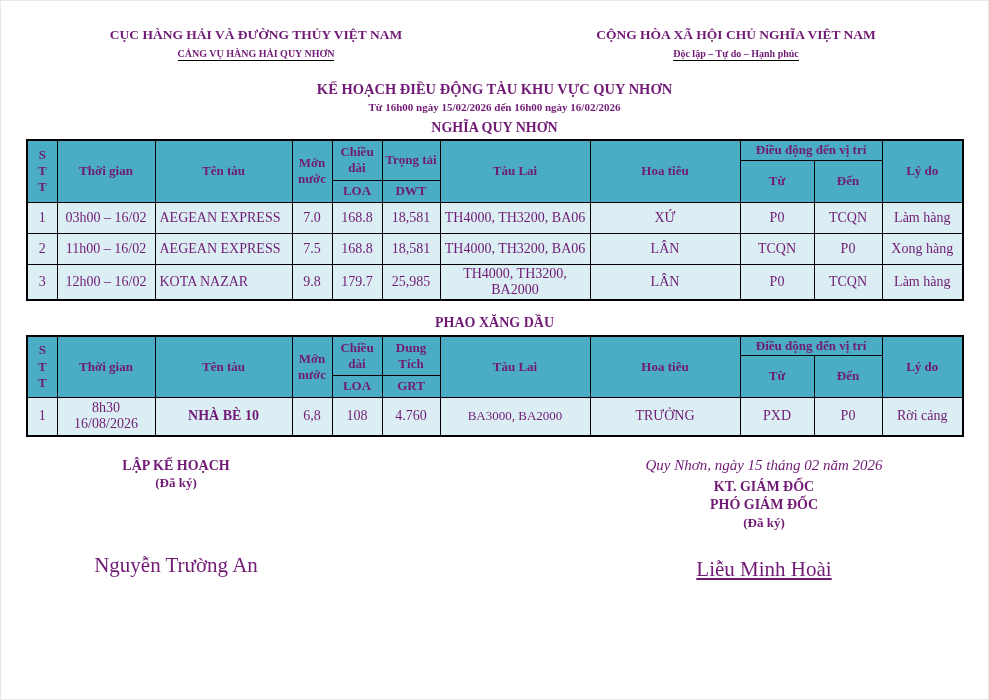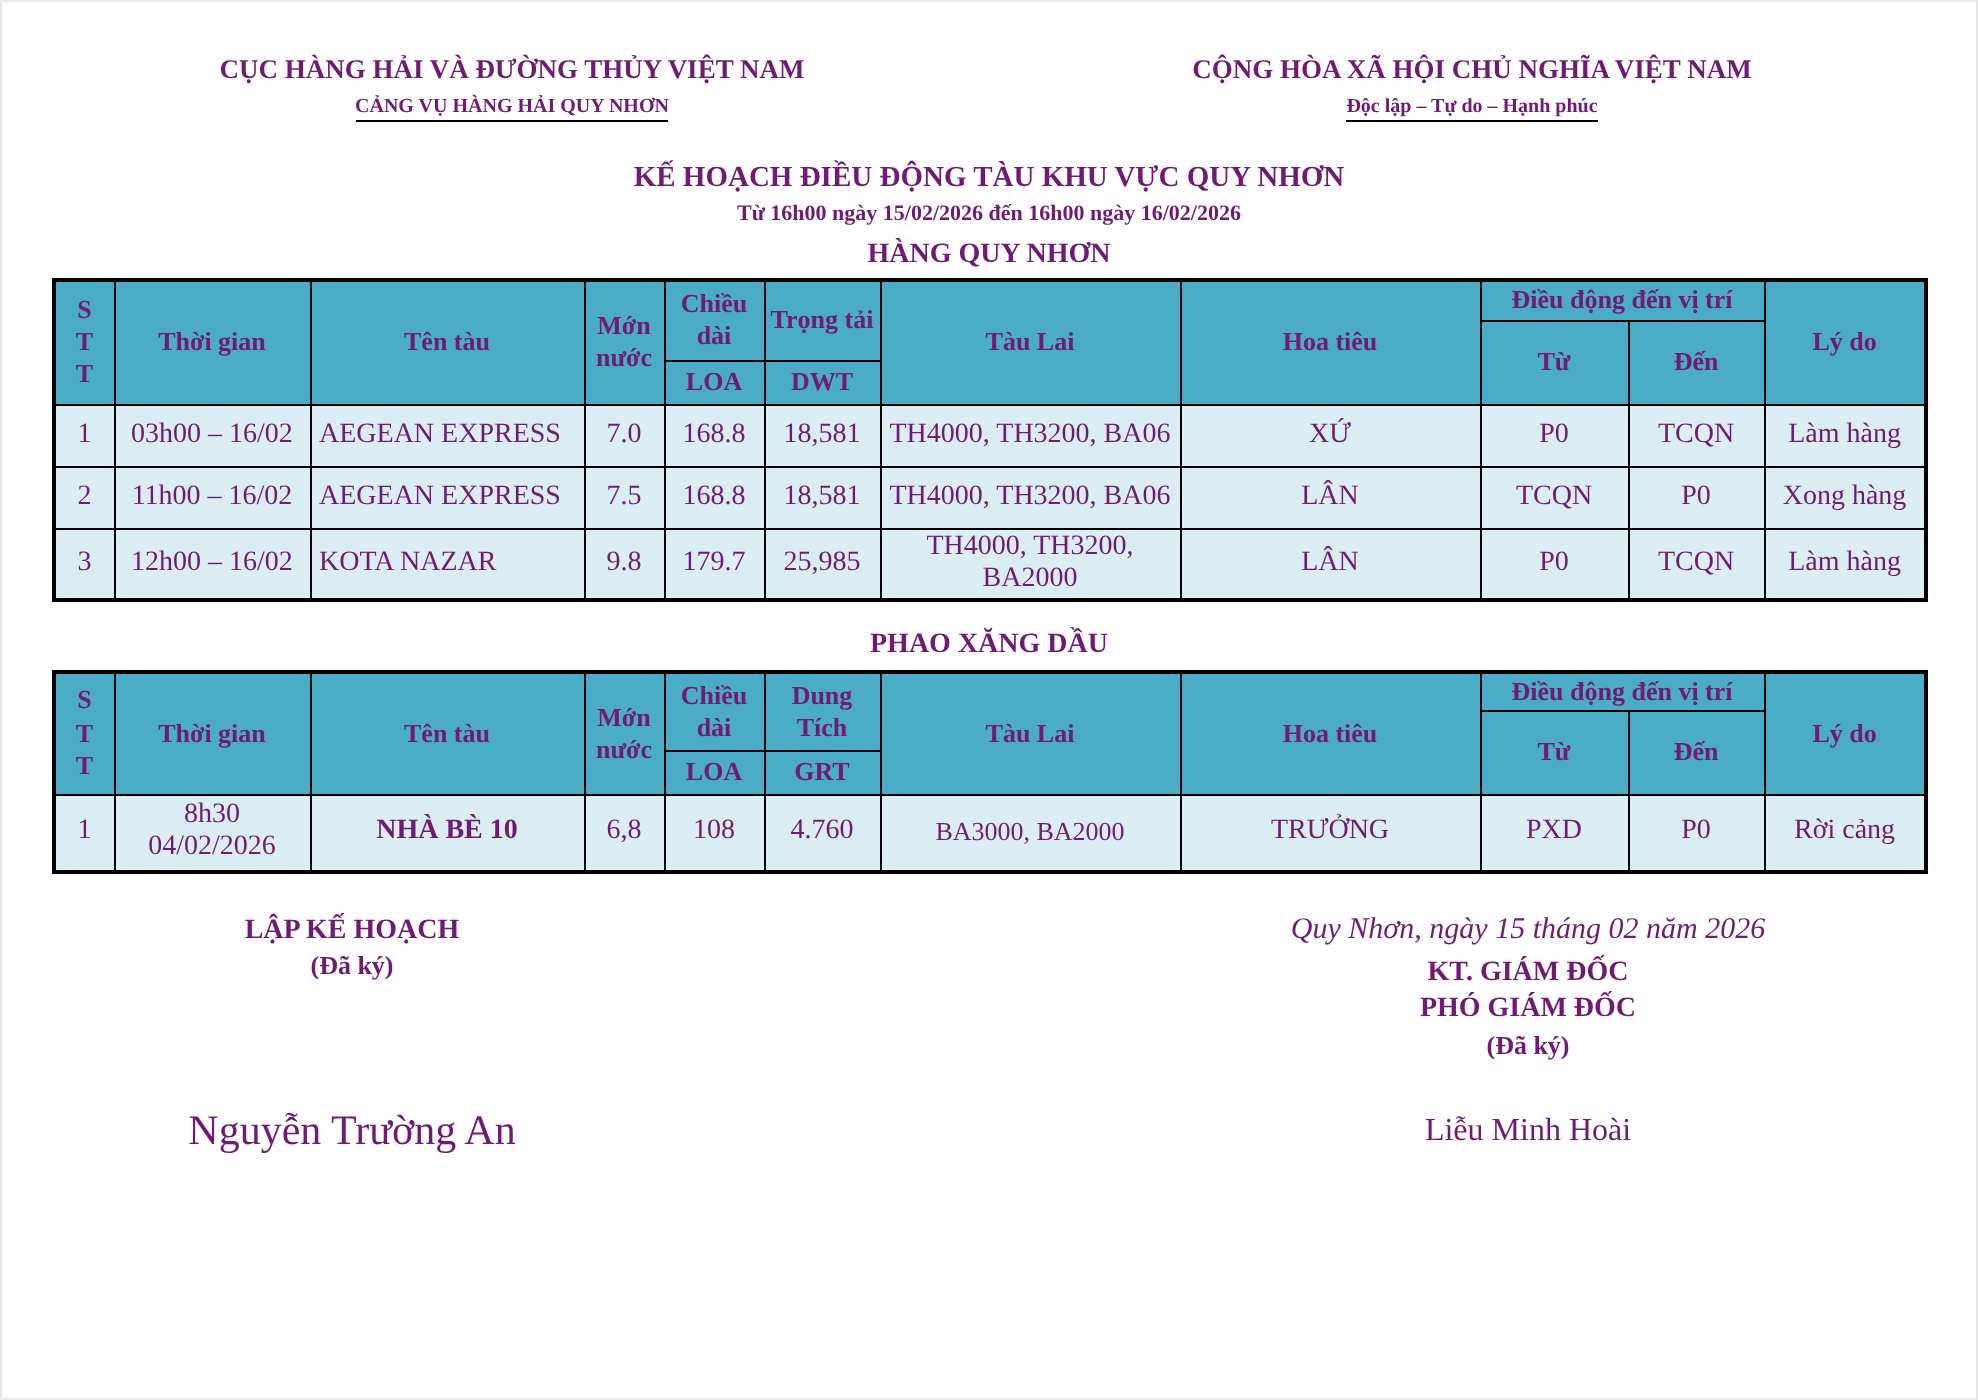--- a/index.html
+++ b/index.html
@@ -44,42 +44,42 @@
   td.tug{font-size:11.5px;}
   td.reason{font-size:12.5px;}
   
   .sig-row{display:flex;justify-content:space-between;margin-top:20px;}
   .sig-left{width:290px;margin-left:30px;text-align:center;}
   .sig-right{width:400px;margin-right:24px;text-align:center;}
   .sig-title{font-weight:bold;font-size:14px;line-height:1.35;}
   .sig-signed{font-weight:bold;font-size:13px;}
   .sig-date{font-style:italic;font-size:15px;margin-bottom:4px;}
   .sig-name-left{font-size:21px;margin-top:62px;}
-  .sig-name-right{font-size:16px;margin-top:26px;}
+  .sig-name-right{font-size:21px;margin-top:26px;text-decoration:underline;}
 </style>
 </head>
 <body>
 
 <div class="page">
 
   <div class="nat-header">
     <div class="nat-col left">
       <div class="nat-line1">CỤC HÀNG HẢI VÀ ĐƯỜNG THỦY VIỆT NAM</div>
       <div class="nat-line2"><span>CẢNG VỤ HÀNG HẢI QUY NHƠN</span></div>
     </div>
     <div class="nat-col right">
       <div class="nat-line1">CỘNG HÒA XÃ HỘI CHỦ NGHĨA VIỆT NAM</div>
       <div class="nat-line2"><span>Độc lập – Tự do – Hạnh phúc</span></div>
     </div>
   </div>
 
   <div class="doc-title">KẾ HOẠCH ĐIỀU ĐỘNG TÀU KHU VỰC QUY NHƠN</div>
   <div class="doc-period">Từ 16h00 ngày 15/02/2026 đến 16h00 ngày 16/02/2026</div>
 
-  <div class="section-title">HÀNG QUY NHƠN</div>
+  <div class="section-title">NGHĨA QUY NHƠN</div>
 
   <table>
     <colgroup>
       <col style="width:30px">
         <col style="width:98px">
         <col style="width:137px">
       <col style="width:40px">
         <col style="width:50px">
         <col style="width:58px">
       <col style="width:150px">
@@ -188,21 +188,21 @@
       <td rowspan="2">Từ</td>
       <td rowspan="2">Đến</td>
     </tr>
     <tr class="hrow h3">
       <td>LOA</td>
       <td>GRT</td>
     </tr>
     <tr class="drow drow2">
       <td>1</td>
       <td class="pre">8h30
-04/02/2026</td>
+16/08/2026</td>
       <td class="name-cell-bold">NHÀ BÈ 10</td>
       <td>6,8</td>
       <td>108</td>
       <td>4.760</td>
       <td class="tug" style="font-size:13px;">BA3000, BA2000</td>
       <td>TRƯỞNG</td>
       <td>PXD</td>
       <td>P0</td>
       <td class="reason">Rời cảng</td>
     </tr>

